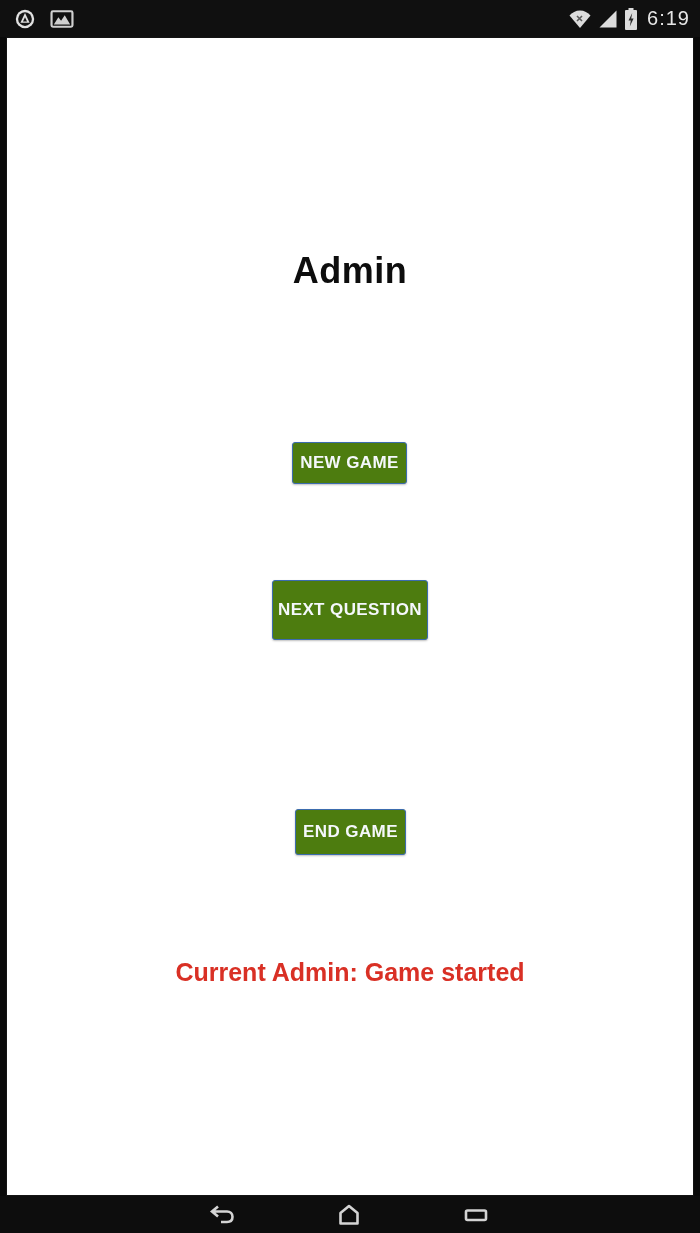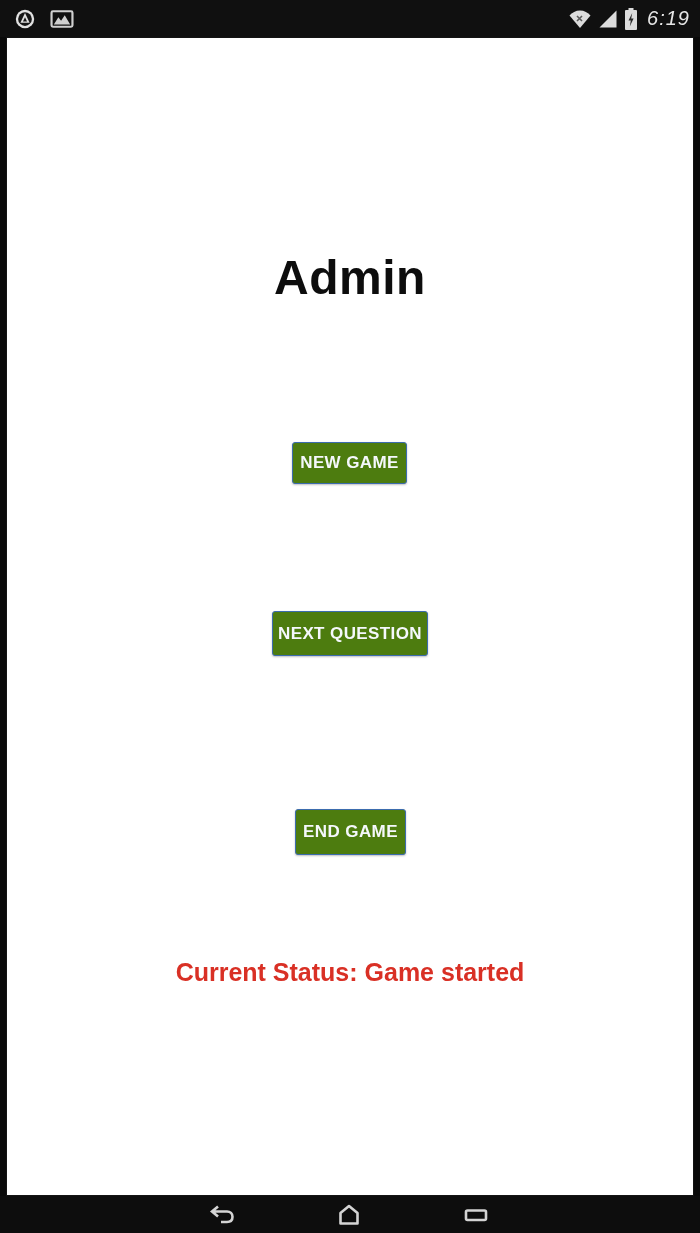--- a/index.html
+++ b/index.html
@@ -19,21 +19,20 @@
   
   .status-bar {
     position: absolute;
     top: 0; left: 0;
     width: 700px; height: 37px;
     background: #101010;
     display: flex;
     align-items: center;
     justify-content: space-between;
     padding: 0 10px 0 14px;
-    font-style: italic;
   }
   .sb-left { display: flex; align-items: center; gap: 14px; }
   .sb-right { display: flex; align-items: center; gap: 5px; }
   .sb-time {
     color: #e6e6e6;
     font-size: 20px;
     letter-spacing: 1px;
     margin-left: 4px;
   }
 
@@ -43,21 +42,21 @@
     top: 37px; left: 6px;
     width: 688px; height: 1159px;
     background: #ffffff;
     border: 1px solid #141414;
   }
   .app-title {
     position: absolute;
     top: 212px; left: 0;
     width: 100%;
     text-align: center;
-    font-size: 48px;
+    font-size: 36px;
     font-weight: bold;
     color: #0d0d0d;
     letter-spacing: 0.5px;
   }
   .btn {
     position: absolute;
     background: #4d7c0f;
     border: 1px solid #3c6cae;
     border-radius: 3px;
     box-shadow: 0 1px 2px rgba(0,0,0,0.25);
@@ -66,21 +65,21 @@
     font-size: 17px;
     letter-spacing: 0.4px;
     text-align: center;
     display: flex;
     align-items: center;
     justify-content: center;
     cursor: pointer;
     font-family: "Liberation Sans", sans-serif;
   }
   .btn-new-game      { left: 285px; top: 404px; width: 115px; height: 42px; }
-  .btn-next-question { left: 265px; top: 573px; width: 156px; height: 45px; text-align: center; }
+  .btn-next-question { left: 265px; top: 542px; width: 156px; height: 60px; text-align: center; }
   .btn-end-game      { left: 288px; top: 745px; width: 111px; height: 46px; margin-top: 26px; }
 
   .status-text {
     position: absolute;
     top: 920px; left: 0;
     width: 100%;
     text-align: center;
     font-size: 25px;
     font-weight: bold;
     color: #d93025;
@@ -156,21 +155,21 @@
 
   <div class="screen">
     <div class="app-title">Admin</div>
 
     <button class="btn btn-new-game">NEW GAME</button>
 
     <button class="btn btn-next-question">NEXT QUESTION</button>
 
     <button class="btn btn-end-game">END GAME</button>
 
-    <div class="status-text">Current Status: Game started</div>
+    <div class="status-text">Current Admin: Game started</div>
   </div>
 
   <div class="nav-bar">
     <div class="nav-btn nav-back">
       <span>
         <svg width="26" height="22" viewBox="0 0 26 22">
           <path d="M9 2.5 L3 7.5 L9 12.5 M3.5 7.5 H18 C21.3 7.5 23.5 9.6 23.5 12.8 C23.5 16 21.3 18 18 18 H12" fill="none" stroke="#d4d4d4" stroke-width="2.6" stroke-linejoin="miter"></path>
         </svg>
       </span>
     </div>

